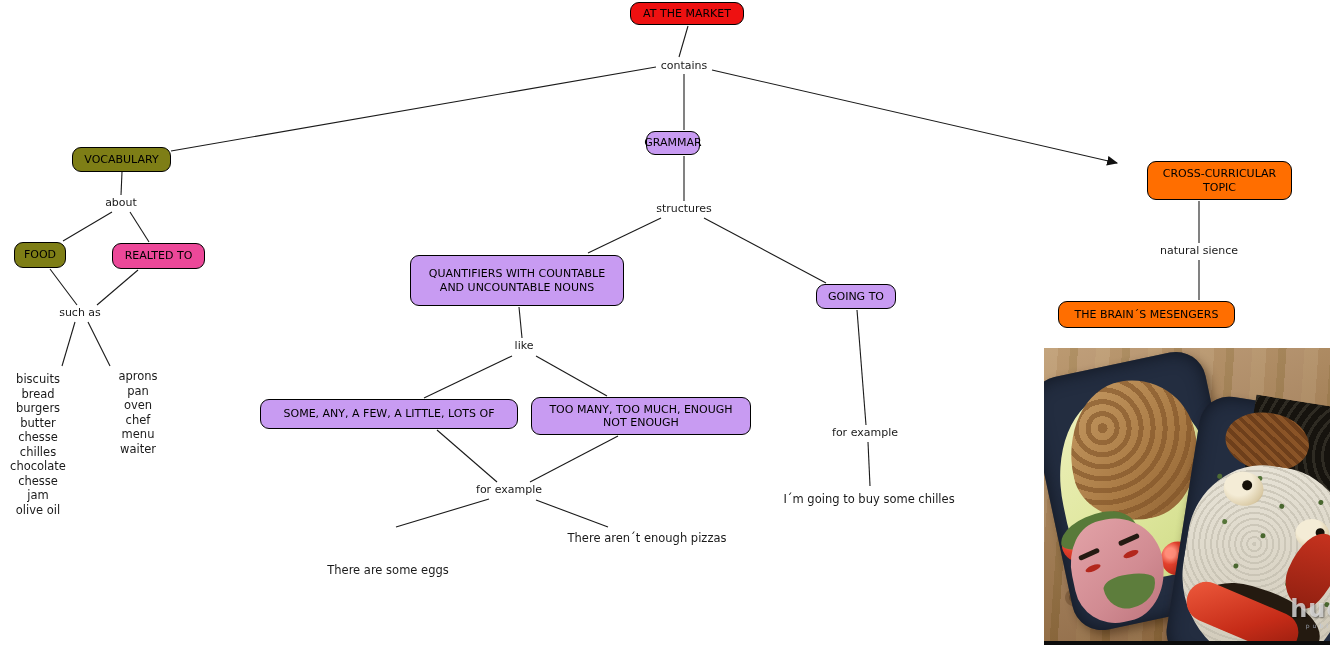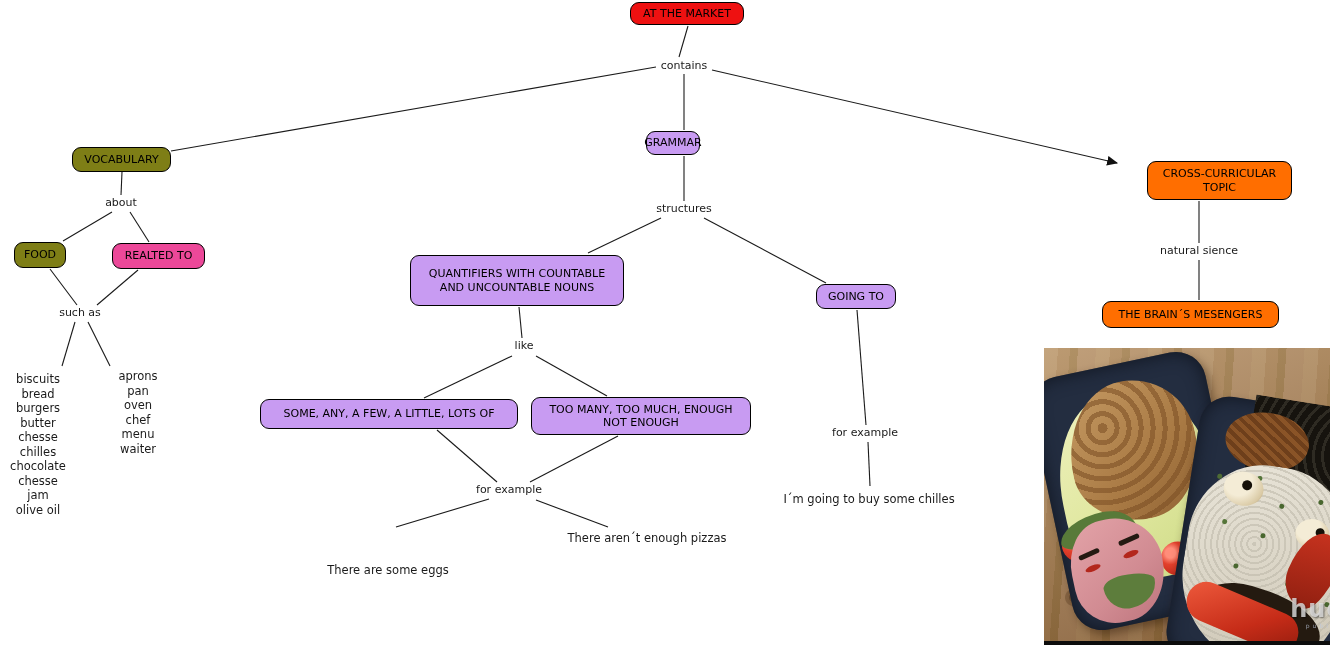--- a/index.html
+++ b/index.html
@@ -136,21 +136,21 @@
   <div class="node" style="left: 112px; top: 243px; width: 93px; min-height: 26px; background-color: #ec4899; text-align: right;">REALTED TO</div>
 
   <div class="node" style="left: 410px; top: 255px; width: 214px; min-height: 51px; background-color: rgb(200, 155, 242);">QUANTIFIERS WITH COUNTABLE AND UNCOUNTABLE NOUNS</div>
 
   <div class="node" style="left: 816px; top: 284px; width: 80px; min-height: 25px; background-color: rgb(200, 155, 242);">GOING TO</div>
 
   <div class="node" style="left: 260px; top: 399px; width: 258px; min-height: 30px; background-color: rgb(200, 155, 242);">SOME, ANY, A FEW, A LITTLE, LOTS OF</div>
 
   <div class="node" style="left: 531px; top: 397px; width: 220px; min-height: 38px; background-color: rgb(200, 155, 242);">TOO MANY, TOO MUCH, ENOUGH NOT ENOUGH</div>
 
-  <div class="node" style="left: 1102px; top: 301px; width: 177px; min-height: 27px; background-color: rgb(255, 110, 0);">THE BRAIN´S MESENGERS</div>
+  <div class="node" style="left: 1058px; top: 301px; width: 177px; min-height: 27px; background-color: rgb(255, 110, 0);">THE BRAIN´S MESENGERS</div>
 
   <div class="link-label" style="left:684px;top:59px;">contains</div>
   <div class="link-label" style="left:121px;top:196px;">about</div>
   <div class="link-label" style="left:80px;top:306px;">such as</div>
   <div class="link-label" style="left:684px;top:202px;">structures</div>
   <div class="link-label" style="left:524px;top:339px;">like</div>
   <div class="link-label" style="left:509px;top:483px;">for example</div>
   <div class="link-label" style="left:865px;top:426px;">for example</div>
   <div class="link-label" style="left:1199px;top:244px;">natural sience</div>
 

